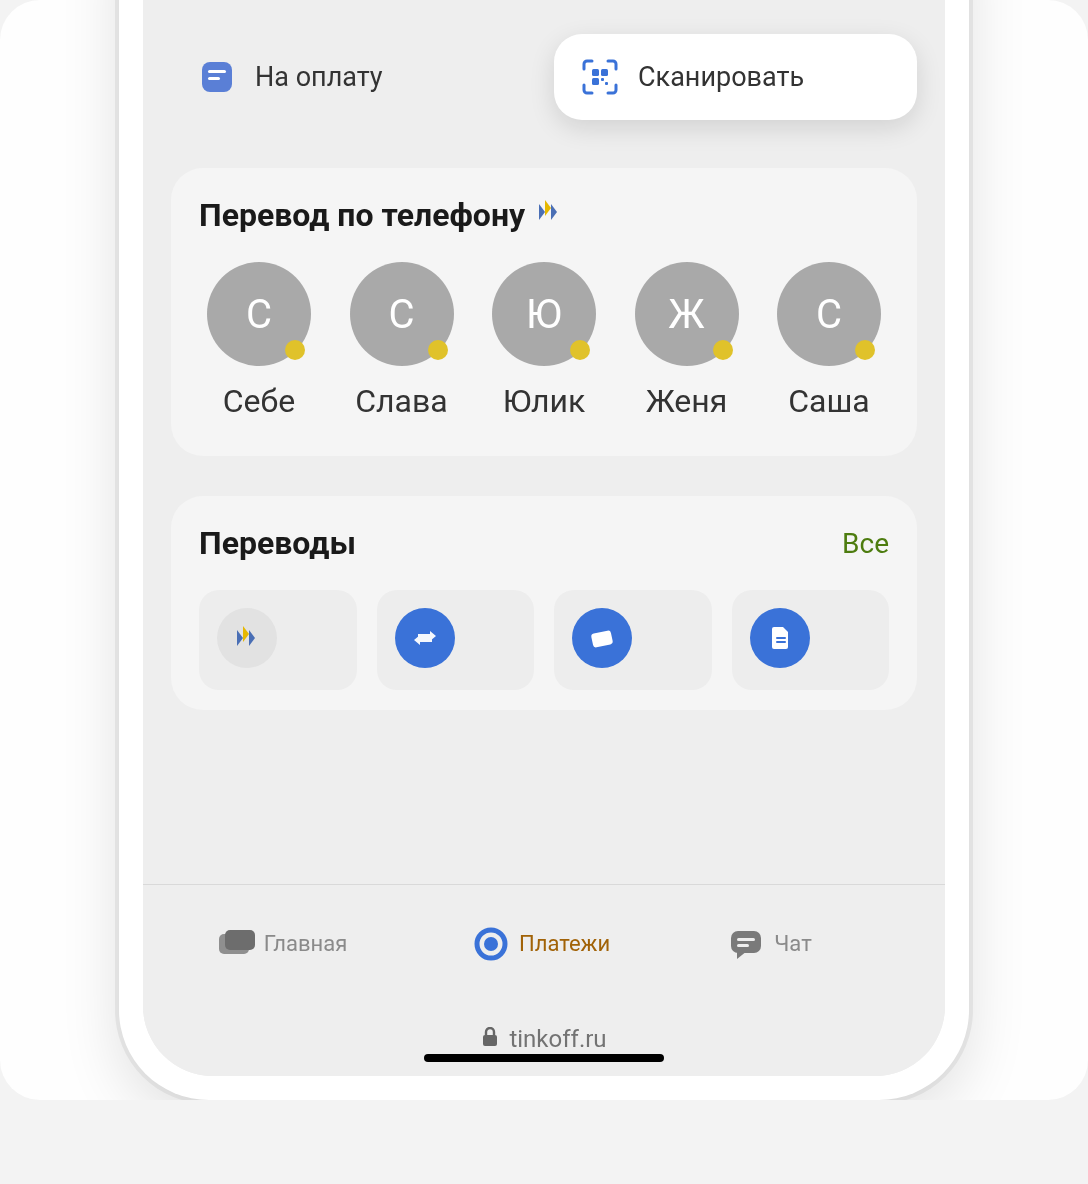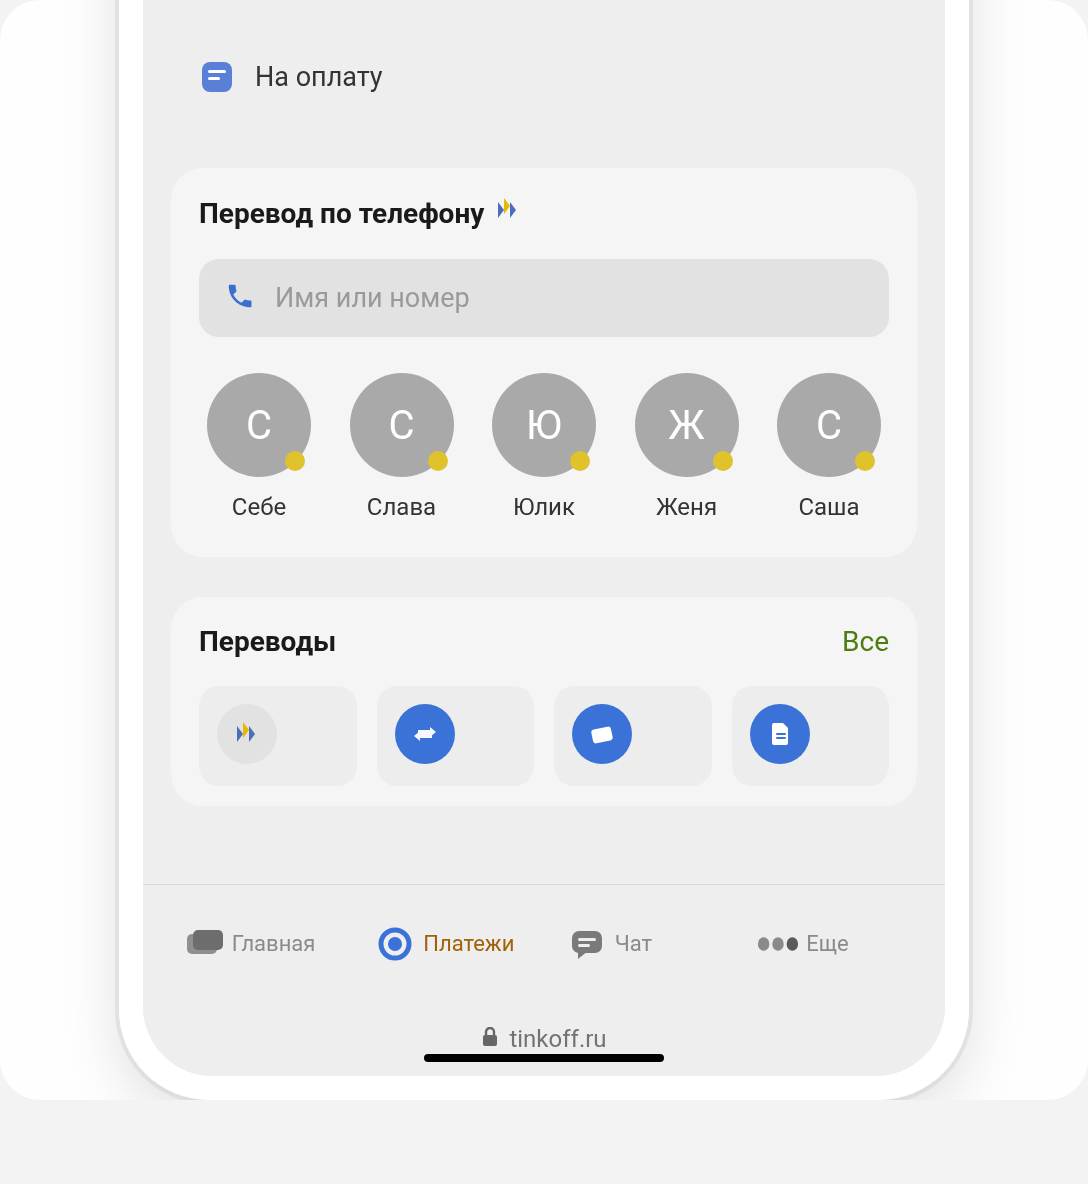--- a/index.html
+++ b/index.html
@@ -87,21 +87,21 @@
     padding: 28px 28px 36px 28px;
     margin-bottom: 40px;
   }
   .card-header {
     display: flex;
     align-items: center;
     justify-content: space-between;
     margin-bottom: 28px;
   }
   .card-title {
-    font-size: 28px;
+    font-size: 32px;
     font-weight: 700;
     color: #1a1a1a;
     display: flex;
     align-items: center;
     gap: 12px;
   }
   .link-all {
     color: #4d7c0f;
     font-size: 28px;
   }
@@ -148,21 +148,21 @@
   .avatar .dot {
     position: absolute;
     bottom: 6px;
     right: 6px;
     width: 20px;
     height: 20px;
     border-radius: 10px;
     background: #e0c22a;
   }
   .contact-name {
-    font-size: 24px;
+    font-size: 32px;
     color: #333;
   }
 
   
   .transfers-grid {
     display: flex;
     gap: 20px;
     margin-top: 4px;
   }
   .transfer-tile {
@@ -249,45 +249,50 @@
         <div class="chips-row">
           <div class="chip plain">
             <span class="chip-icon">
               <svg width="38" height="38" viewBox="0 0 38 38">
                 <rect x="4" y="4" width="30" height="30" rx="8" fill="#5a7fd6"></rect>
                 <rect x="10" y="12" width="18" height="3" rx="1.5" fill="#fff"></rect>
                 <rect x="10" y="19" width="12" height="3" rx="1.5" fill="#fff"></rect>
               </svg>
             </span>
             <span>На оплату</span>
+          </div>
+          <div class="chip raised">
+            <span class="chip-icon">
+              <svg width="40" height="40" viewBox="0 0 40 40" fill="none">
+                <path d="M4 12V7a3 3 0 0 1 3-3h5M28 4h5a3 3 0 0 1 3 3v5M36 28v5a3 3 0 0 1-3 3h-5M12 36H7a3 3 0 0 1-3-3v-5" stroke="#3a72d8" stroke-width="3" stroke-linecap="round"></path>
+                <rect x="12" y="12" width="7" height="7" rx="1.5" fill="#3a72d8"></rect>
+                <rect x="21" y="12" width="7" height="7" rx="1.5" fill="#3a72d8"></rect>
+                <rect x="12" y="21" width="7" height="7" rx="1.5" fill="#3a72d8"></rect>
+                <rect x="21" y="21" width="3" height="3" rx="1" fill="#3a72d8"></rect>
+                <rect x="25" y="25" width="3" height="3" rx="1" fill="#3a72d8"></rect>
+              </svg>
+            </span>
+            <span>Сканировать</span>
           </div>
         </div>
 
         <div class="card">
           <div class="card-header">
             <div class="card-title">
               <span>Перевод по телефону</span>
               <span>
                 <svg width="24" height="28" viewBox="0 0 24 28">
                   <polygon points="2,6 8,14 2,22" fill="#4a6fb5"></polygon>
                   <polygon points="8,2 14,10 8,18" fill="#e6b800"></polygon>
                   <polygon points="14,6 20,14 14,22" fill="#4a6fb5"></polygon>
                 </svg>
               </span>
             </div>
           </div>
 
-          <div class="search-field">
-            <span>
-              <svg width="30" height="30" viewBox="0 0 24 24" fill="#3a6fd0">
-                <path d="M6.6 10.8c1.4 2.8 3.8 5.1 6.6 6.6l2.2-2.2c.3-.3.7-.4 1-.2 1.2.4 2.5.6 3.8.6.6 0 1 .4 1 1V20c0 .6-.4 1-1 1C10.6 21 3 13.4 3 4c0-.6.4-1 1-1h3.5c.6 0 1 .4 1 1 0 1.3.2 2.6.6 3.8.1.4 0 .8-.3 1l-2.2 2z"></path>
-              </svg>
-            </span>
-            <span class="ph">Имя или номер</span>
-          </div>
 
           <div class="contacts-row">
             <div class="contact">
               <div class="avatar">
                 <span>С</span>
                 <span class="dot"></span>
               </div>
               <span class="contact-name">Себе</span>
             </div>
             <div class="contact">
@@ -389,30 +394,20 @@
           <span class="tab-icon">
             <svg width="38" height="34" viewBox="0 0 38 34" fill="#7a7a7a">
               <rect x="4" y="4" width="30" height="22" rx="7"></rect>
               <polygon points="10,24 10,32 20,24"></polygon>
               <rect x="10" y="11" width="18" height="3" rx="1.5" fill="#eeeeee"></rect>
               <rect x="10" y="17" width="12" height="3" rx="1.5" fill="#eeeeee"></rect>
             </svg>
           </span>
           <span>Чат</span>
         </div>
-        <div class="tab">
-          <span class="tab-icon">
-            <svg width="46" height="20" viewBox="0 0 46 20">
-              <ellipse cx="8" cy="10" rx="6" ry="7" fill="#8a8a8a"></ellipse>
-              <ellipse cx="23" cy="10" rx="6" ry="7" fill="#8a8a8a"></ellipse>
-              <ellipse cx="38" cy="10" rx="6" ry="7" fill="#5a5a5a"></ellipse>
-            </svg>
-          </span>
-          <span>Еще</span>
-        </div>
       </div>
 
       <div class="browser-bar">
         <span class="lock">
           <svg width="18" height="20" viewBox="0 0 18 20" fill="#666">
             <rect x="2" y="8" width="14" height="11" rx="2"></rect>
             <path d="M5 8V5a4 4 0 0 1 8 0v3" fill="none" stroke="#666" stroke-width="2.4"></path>
           </svg>
         </span>
         <span>tinkoff.ru</span>

